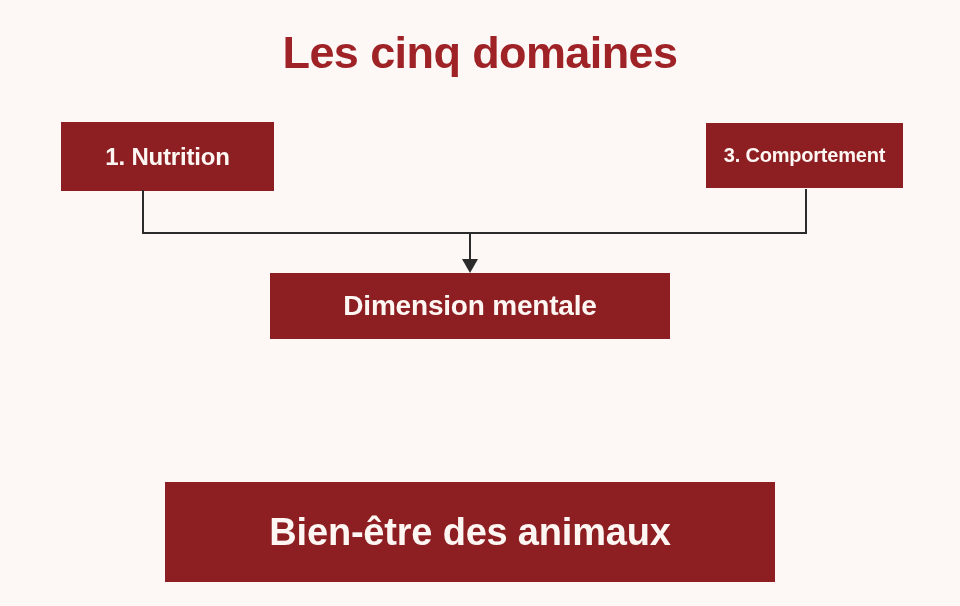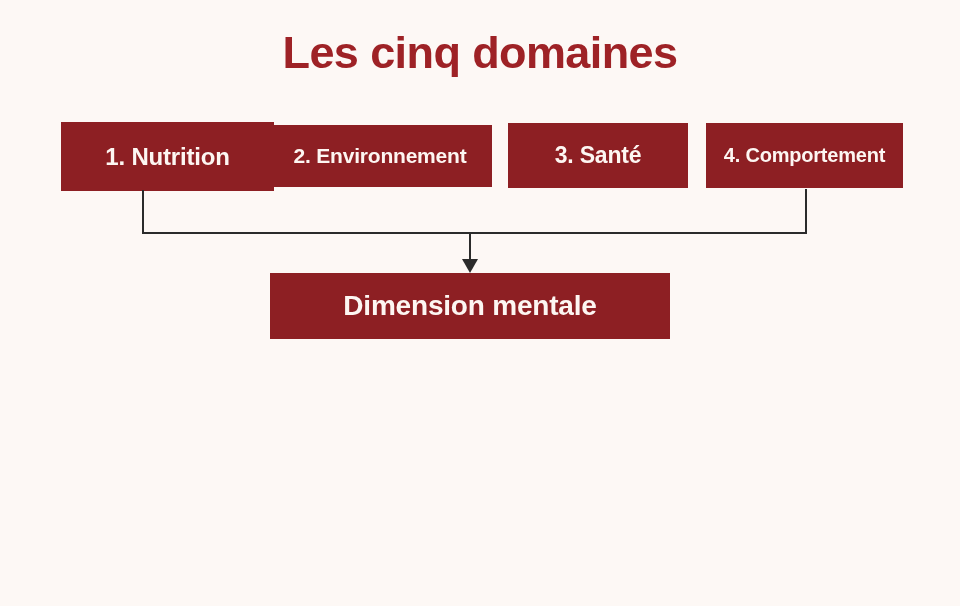--- a/index.html
+++ b/index.html
@@ -153,29 +153,28 @@
 </style>
 </head>
 <body>
 
 <div id="diagram-canvas">
 
   <div class="page-title">Les cinq domaines</div>
 
   <div class="node-box" id="box-nutrition">1. Nutrition</div>
 
-  <div class="node-box" id="box-environnement">2. Environnement</div>
 
-  <div class="node-box" id="box-sante">3. Santé</div>
 
-  <div class="node-box" id="box-comportement">4. Comportement</div>
+  <div class="node-box" id="box-comportement">3. Comportement</div>
 
   <div class="connector-line v-line" id="connector-left-stem"></div>
   <div class="connector-line v-line" id="connector-right-stem"></div>
   <div class="connector-line h-line" id="connector-crossbar"></div>
   <div class="connector-line v-line" id="connector-down-stem"></div>
   <div id="connector-arrowhead"></div>
 
   <div class="node-box" id="box-dimension-mentale">Dimension mentale</div>
 
 
+  <div class="node-box" id="box-bien-etre">Bien-être des animaux</div>
 
 </div>
 
 </body></html>

